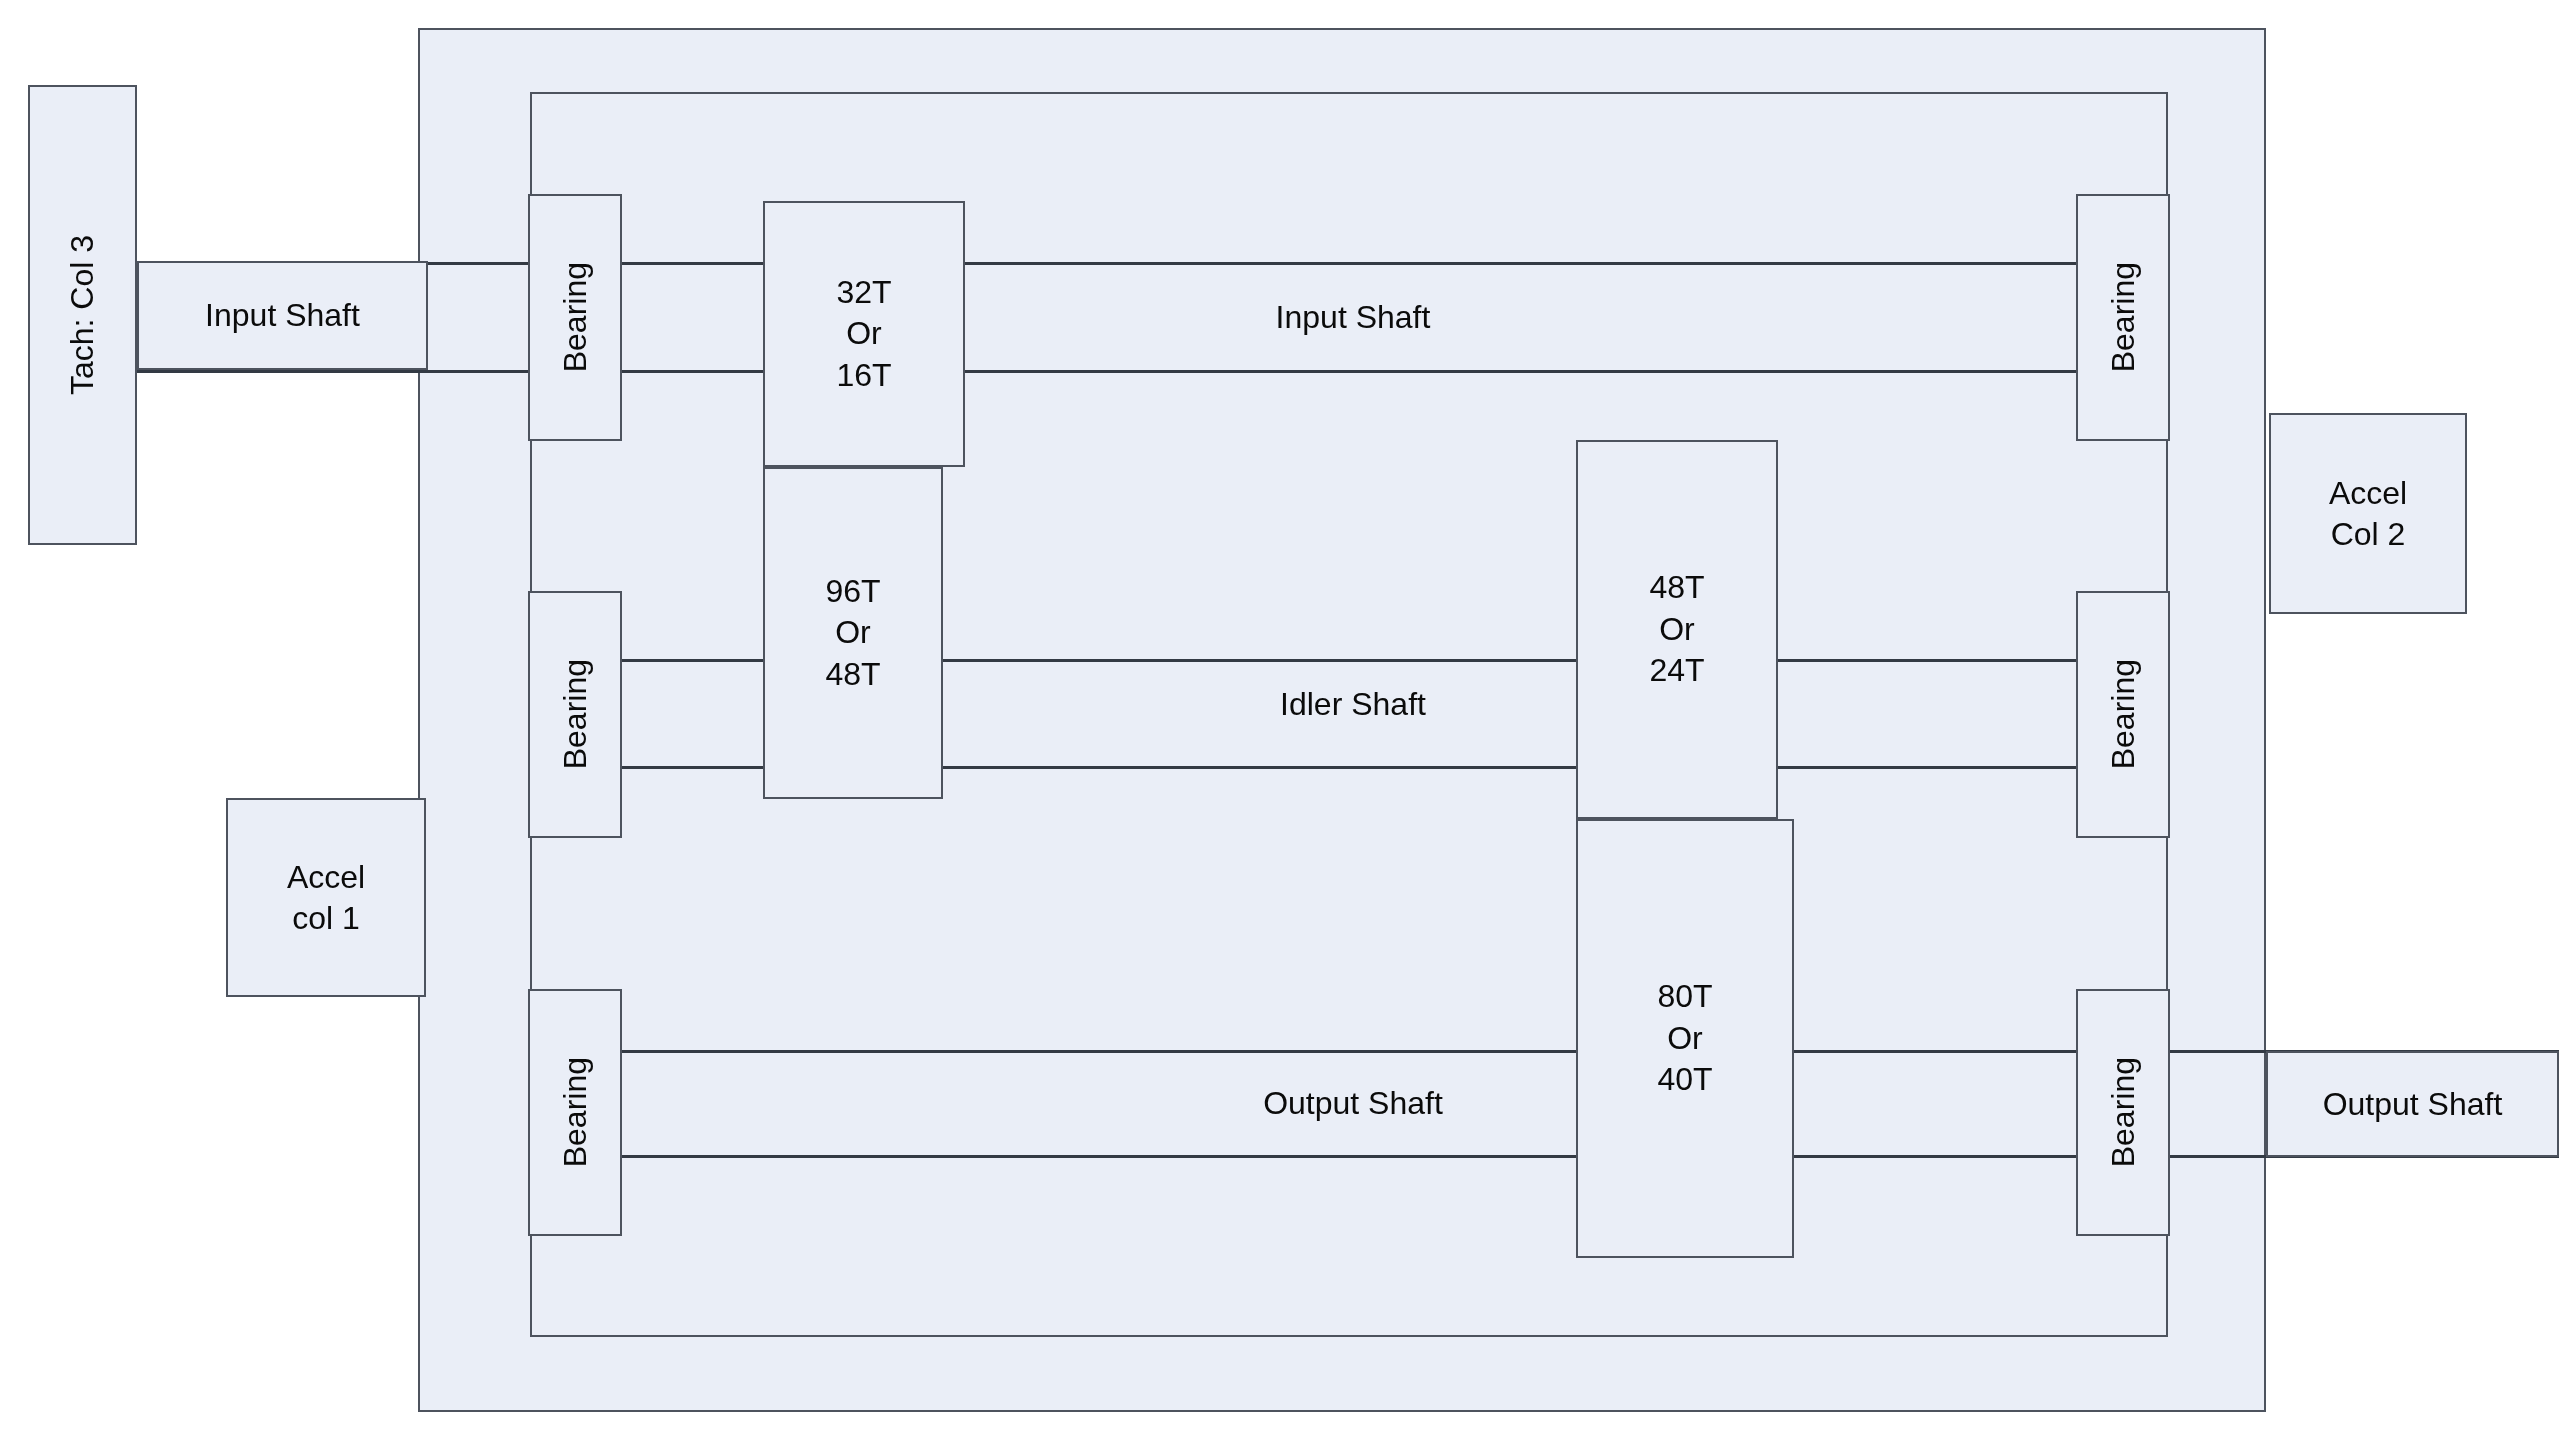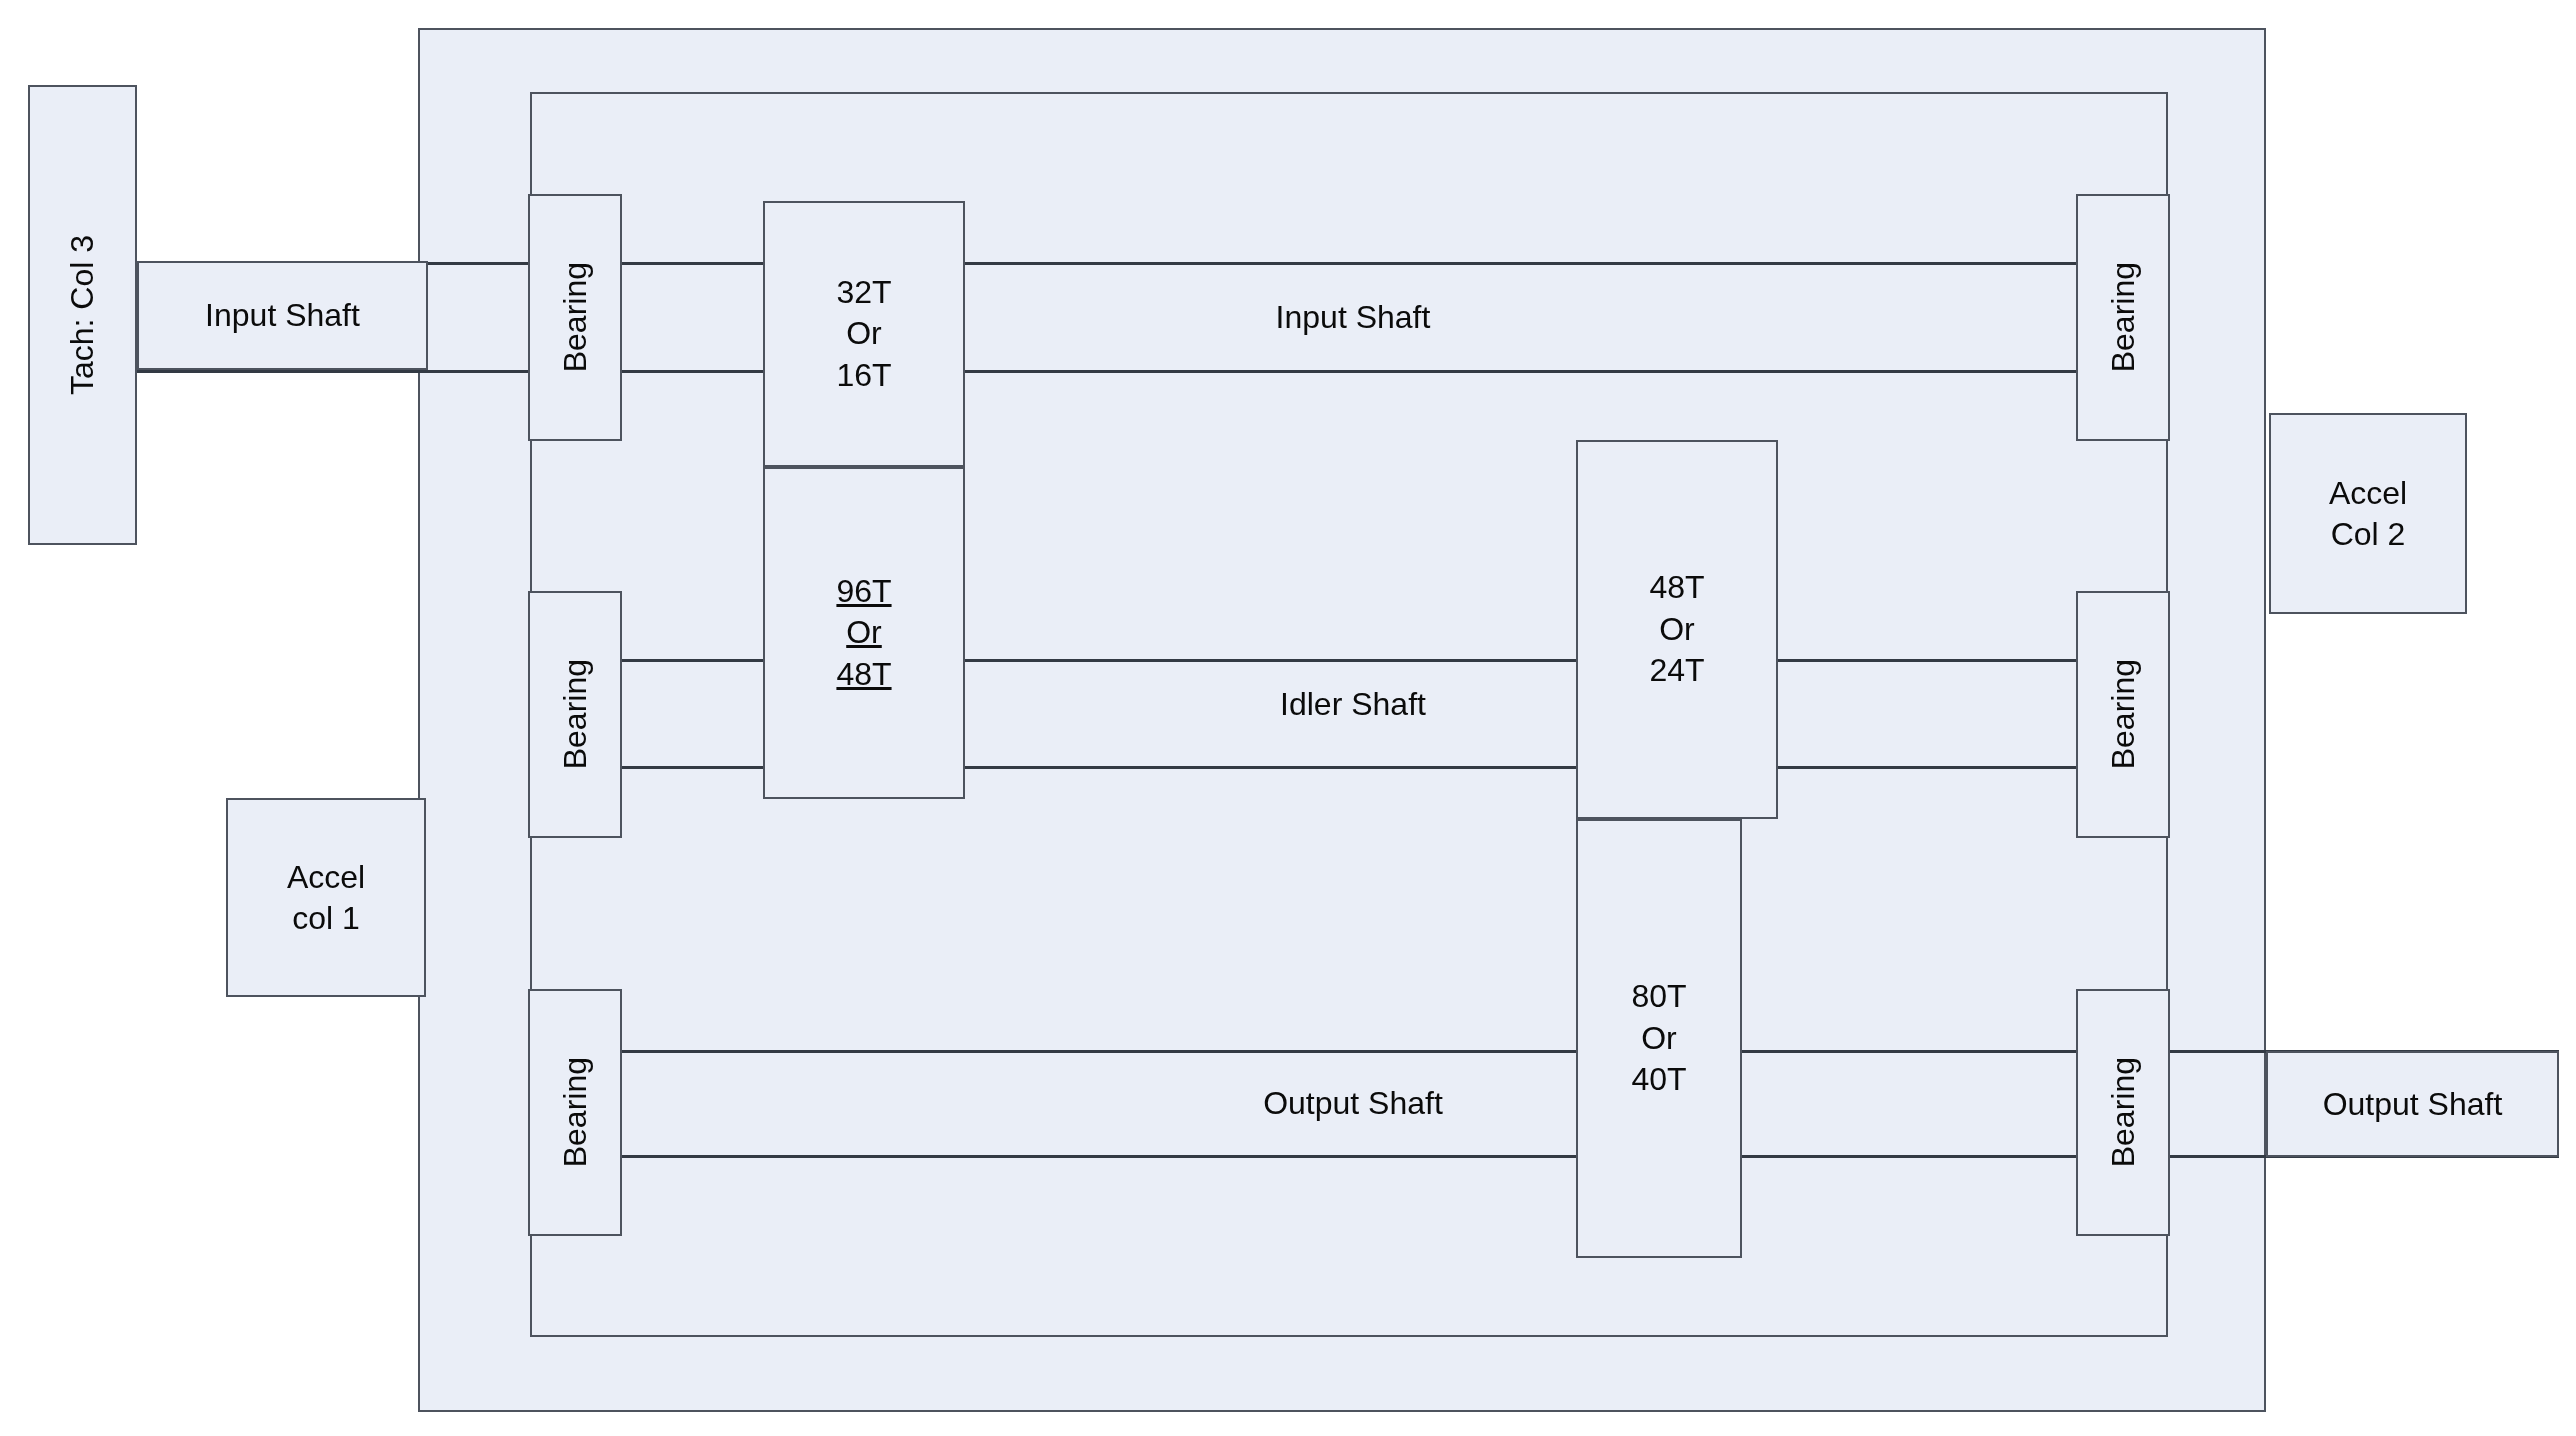--- a/index.html
+++ b/index.html
@@ -79,29 +79,29 @@
   <div class="shaft" style="left:531px; top:659px; width:1637px;"></div>
   <div class="shaft" style="left:531px; top:766px; width:1637px;"></div>
 
   <div class="shaft" style="left:531px; top:1050px; width:2028px;"></div>
   <div class="shaft" style="left:531px; top:1155px; width:2028px;"></div>
 
   <div class="box gear" style="left:763px; top:201px; width:202px; height:266px; white-space:pre-line;">32T
 Or
 16T</div>
 
-  <div class="box gear" style="left:763px; top:467px; width:202px; height:332px; white-space:pre-line;text-decoration:underline;">96T
+  <div class="box gear" style="left:763px; top:467px; width:180px; height:332px; white-space:pre-line;">96T
 Or
 48T</div>
 
   <div class="box gear" style="left:1576px; top:440px; width:202px; height:379px; white-space:pre-line;">48T
 Or
 24T</div>
 
-  <div class="box gear" style="left:1576px; top:819px; width:166px; height:439px; white-space:pre-line;">80T
+  <div class="box gear" style="left:1576px; top:819px; width:218px; height:439px; white-space:pre-line;">80T
 Or
 40T</div>
 
   <div class="box" style="left:528px; top:194px; width:94px; height:247px;">
     <span class="vlabel">Bearing</span>
   </div>
 
   <div class="box" style="left:528px; top:591px; width:94px; height:247px;">
     <span class="vlabel">Bearing</span>
   </div>

